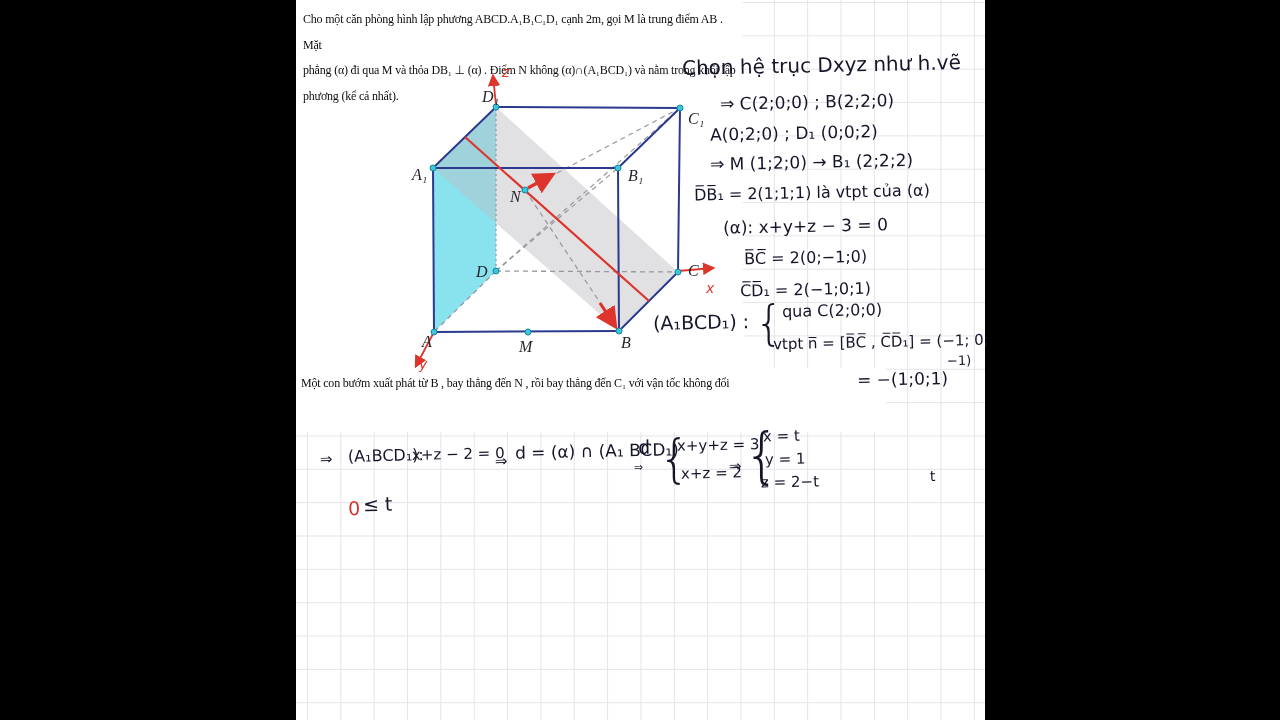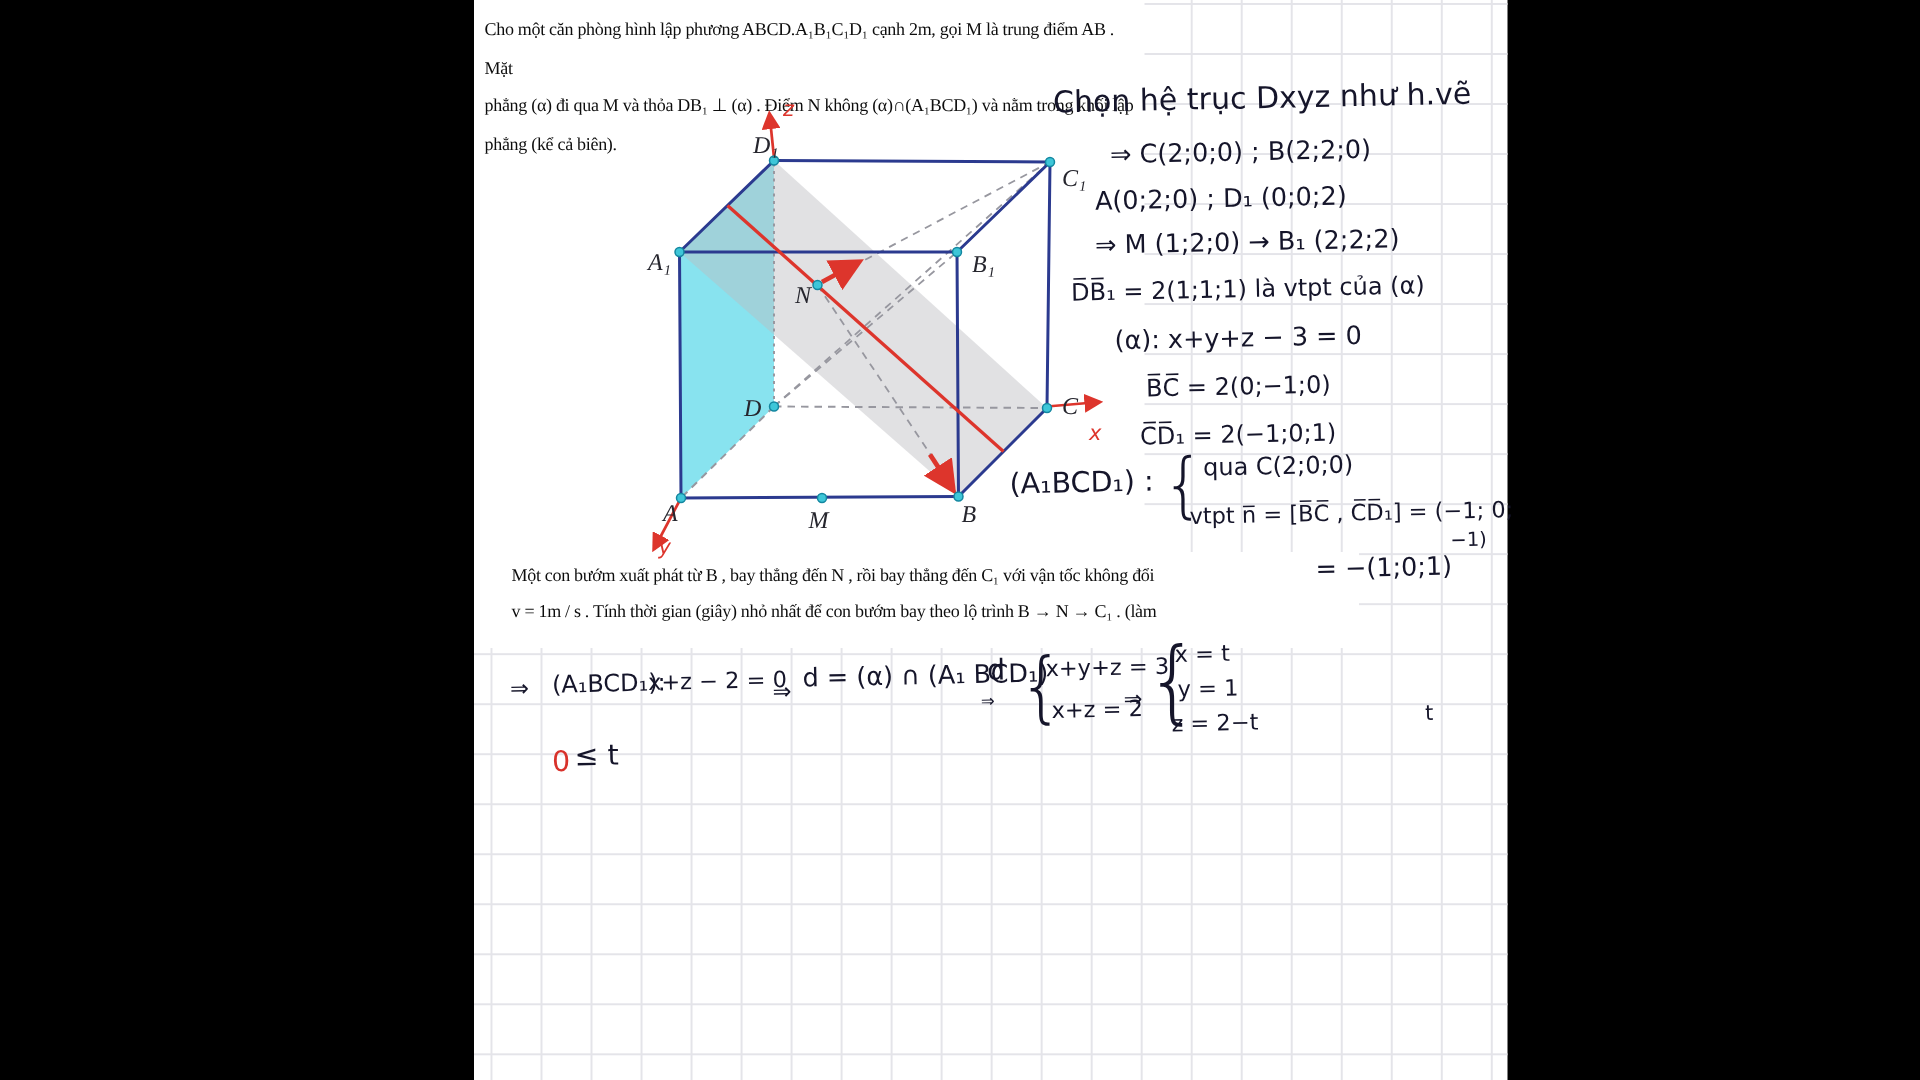--- a/index.html
+++ b/index.html
@@ -4,28 +4,28 @@
 <style>
   html,body{margin:0;padding:0;background:#000;width:1280px;height:720px;overflow:hidden;}
   .bar{position:absolute;top:0;height:720px;background:#000;}
   #bar-left{left:0;width:296px;}
   #bar-right{left:985px;width:295px;}
   .stage{
     position:absolute;left:296px;top:0;width:689px;height:720px;background-color:#ffffff;
     background-image:linear-gradient(#e4e4e9 1px,transparent 1px),
                      linear-gradient(90deg,#e4e4e9 1px,transparent 1px);
     background-size:33.35px 33.35px;background-position:11px 2px;
-    font-family:"Liberation Serif",serif;color:#111;margin-left:20px;
+    font-family:"Liberation Serif",serif;color:#111;
   }
   .whiteblock{position:absolute;background:#fff;}
   #block-a{left:0;top:0;width:447px;height:368px;}
   #block-b{left:0;top:368px;width:590px;height:64px;}
   .para{position:absolute;font-size:12px;letter-spacing:-0.2px;color:#0d0d0d;}
   #para1{left:7px;top:7px;width:438px;line-height:25.5px;}
-  #para2{left:25px;top:372px;width:580px;line-height:23.5px;}
+  #para2{left:5px;top:372px;width:580px;line-height:23.5px;}
   .ital{font-style:italic;}
   svg{position:absolute;left:0;top:0;}
   .hw{position:absolute;font-family:"DejaVu Sans",sans-serif;color:#15152a;white-space:nowrap;transform:rotate(-1.2deg);}
   .red{color:#d8322b;}
   .br{font-weight:300;transform:scaleY(1.08);}
   
   #hw-r1{left:386px;top:53px;font-size:20px;}
   #hw-r2{left:424px;top:92px;font-size:17px;}
   #hw-r3{left:414px;top:123px;font-size:17px;}
   #hw-r4{left:414px;top:152px;font-size:17px;}
@@ -66,25 +66,24 @@
 <div class="bar" id="bar-right"></div>
 
 <div class="stage">
 
   <div class="whiteblock" id="block-a"></div>
   <div class="whiteblock" id="block-b"></div>
 
   <div class="para" id="para1">
     <div>Cho một căn phòng hình lập phương  ABCD.A₁B₁C₁D₁  cạnh 2m, gọi  M  là trung điểm  AB . Mặt</div>
     <div>phẳng (α)  đi qua  M  và thỏa  DB₁ ⊥ (α) . Điểm  N  không  (α)∩(A₁BCD₁)  và nằm trong khối lập</div>
-    <div>phẳng (kể cả biên).</div>
+    <div>phương (kể cả nhất).</div>
   </div>
   <div class="para" id="para2">
     <div>Một con bướm xuất phát từ  B , bay thẳng đến  N , rồi bay thẳng đến  C₁  với vận tốc không đổi</div>
-    <div>v = 1m / s . Tính thời gian (giây) nhỏ nhất để con bướm bay theo lộ trình  B → N → C₁ . (làm</div>
   </div>
 
   <svg width="689" height="720" viewBox="0 0 689 720">
     <defs>
       <marker id="arr" viewBox="0 0 10 10" refX="8" refY="5" markerWidth="7" markerHeight="7" orient="auto-start-reverse">
         <path d="M0,0 L10,5 L0,10 z" fill="#dd352c"></path>
       </marker>
     </defs>
 
     <polygon points="138,332 137,168 200,107 200,271" fill="#3fd2e5" opacity="0.62"></polygon>

